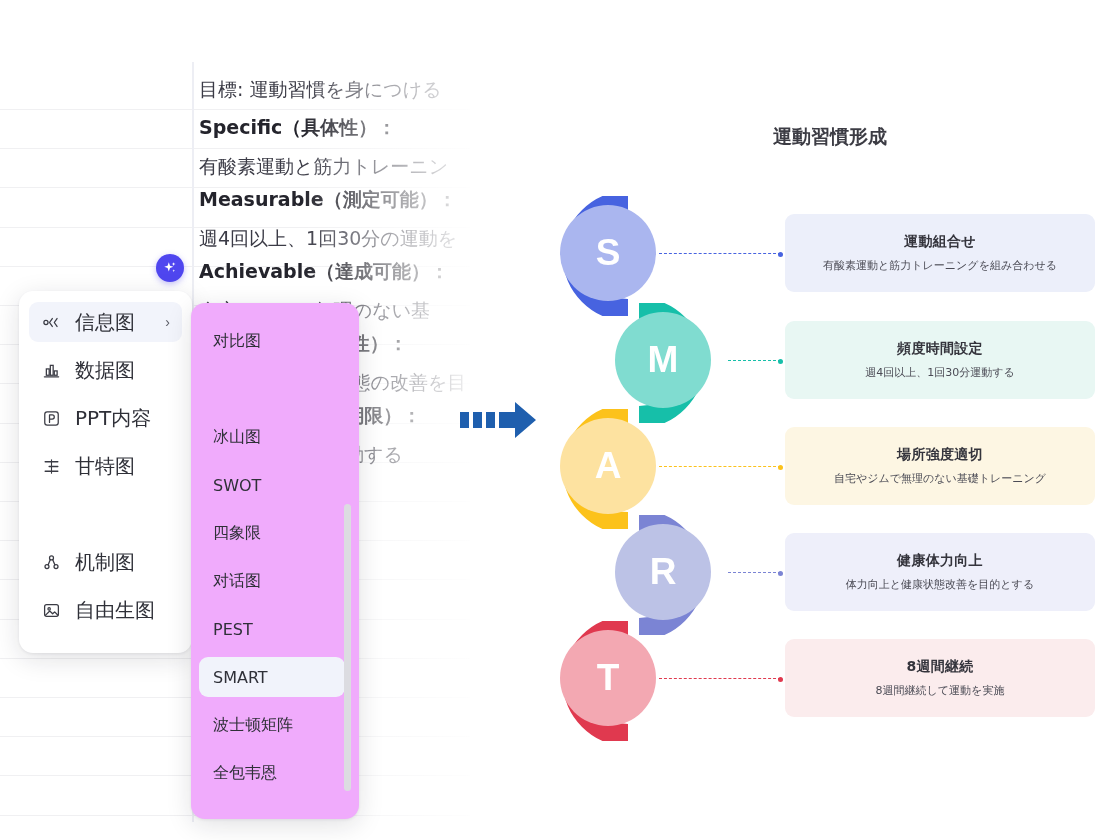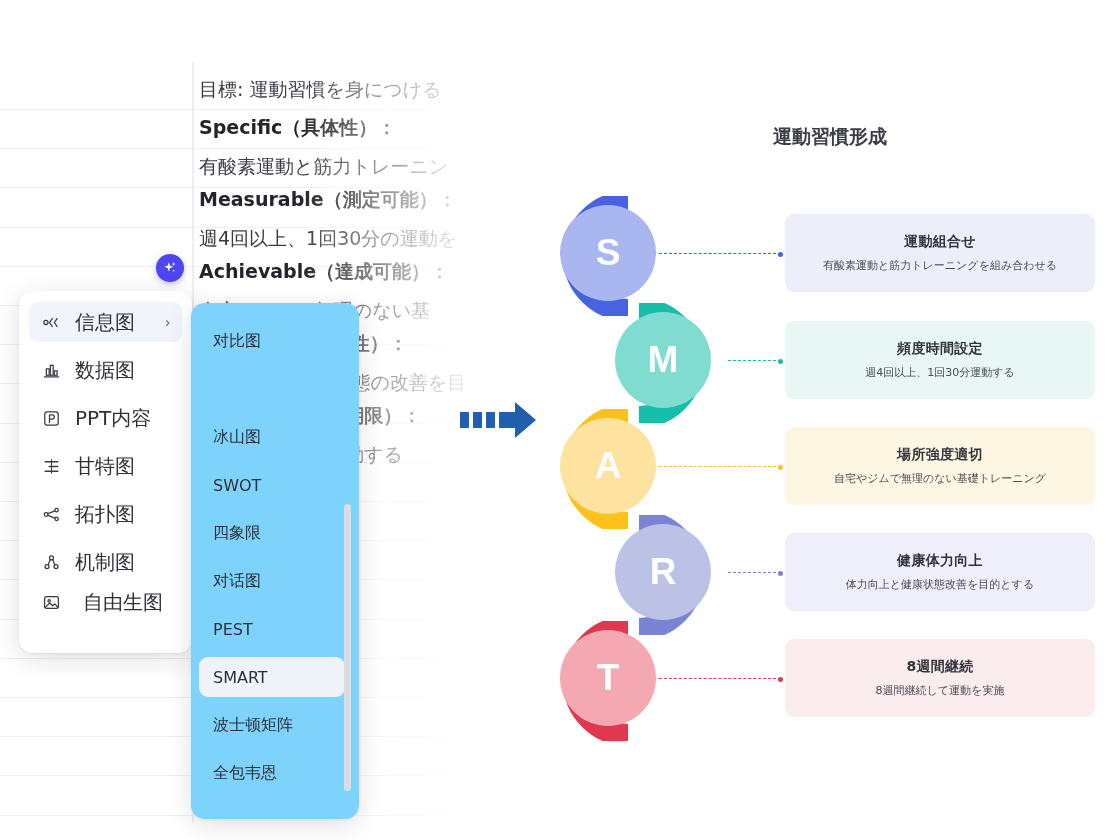--- a/index.html
+++ b/index.html
@@ -53,21 +53,21 @@
   .menu-ico { width:28px; display:flex; align-items:center; justify-content:center;
               margin-left:8px; color:#3a3b44; }
   .menu-label { margin-left:10px;
                 font-family:"DejaVu Sans","Liberation Sans",sans-serif;
                 font-size:20px; color:#2f3038; }
   .menu-chev { position:absolute; right:12px; color:#5b5c66; font-size:14px; }
 
   
   .submenu-card {
     position:absolute; left:191px; top:303px; width:168px; height:516px;
-    background:#7dd3fc; border-radius:14px;
+    background:#f0abfc; border-radius:14px;
     box-shadow:0 6px 26px rgba(22,22,40,.13), 0 1px 3px rgba(22,22,40,.07);
     overflow:hidden;
   }
   .submenu-item {
     position:absolute; left:8px; width:146px; height:40px;
     display:flex; align-items:center; border-radius:9px;
     padding-left:14px;
     font-family:"DejaVu Sans","Liberation Sans",sans-serif;
     font-size:16px; color:#2f3038;
   }
@@ -198,45 +198,33 @@
         <span class="menu-ico">
           <svg width="19" height="19" viewBox="0 0 24 24" fill="none" stroke="currentColor" stroke-width="1.7" stroke-linecap="round">
             <line x1="4" y1="6" x2="20" y2="6"></line>
             <line x1="9" y1="12" x2="20" y2="12"></line>
             <line x1="4" y1="18" x2="20" y2="18"></line>
             <line x1="12" y1="3.5" x2="12" y2="20.5" stroke-width="1.4"></line>
           </svg>
         </span>
         <span class="menu-label">甘特图</span>
       </div>
-      <div class="menu-item" style="top: 203px;">
-        <span class="menu-ico">
-          <svg width="19" height="19" viewBox="0 0 24 24" fill="none" stroke="currentColor" stroke-width="1.6" stroke-linecap="round">
-            <circle cx="5.2" cy="12" r="2.3"></circle>
-            <circle cx="18.4" cy="6.6" r="2.2"></circle>
-            <circle cx="18.4" cy="17.4" r="2.2"></circle>
-            <line x1="7.4" y1="11" x2="16.3" y2="7.4"></line>
-            <line x1="7.4" y1="13" x2="16.3" y2="16.6"></line>
-          </svg>
-        </span>
-        <span class="menu-label">拓扑图</span>
-      </div>
       <div class="menu-item" style="top: 251px;">
         <span class="menu-ico">
           <svg width="19" height="19" viewBox="0 0 24 24" fill="none" stroke="currentColor" stroke-width="1.6" stroke-linecap="round">
             <circle cx="12" cy="6.2" r="2.5"></circle>
             <circle cx="6.3" cy="17.2" r="2.5"></circle>
             <circle cx="17.7" cy="17.2" r="2.5"></circle>
             <line x1="10.4" y1="8.4" x2="7.8" y2="14.9"></line>
             <line x1="13.6" y1="8.4" x2="16.2" y2="14.9"></line>
           </svg>
         </span>
         <span class="menu-label">机制图</span>
       </div>
-      <div class="menu-item" style="top: 291px; gap: 8px;">
+      <div class="menu-item" style="top: 299px;">
         <span class="menu-ico">
           <svg width="19" height="19" viewBox="0 0 24 24" fill="none" stroke="currentColor" stroke-width="1.6" stroke-linejoin="round">
             <rect x="3.3" y="4.6" width="17.4" height="14.8" rx="2.6"></rect>
             <circle cx="9" cy="10" r="1.5"></circle>
             <path d="M4.5 17.8 L9.8 12.6 L13.4 16.1 L16 13.8 L19.8 17.6" stroke-linecap="round"></path>
           </svg>
         </span>
         <span class="menu-label">自由生图</span>
       </div>
     </div>

